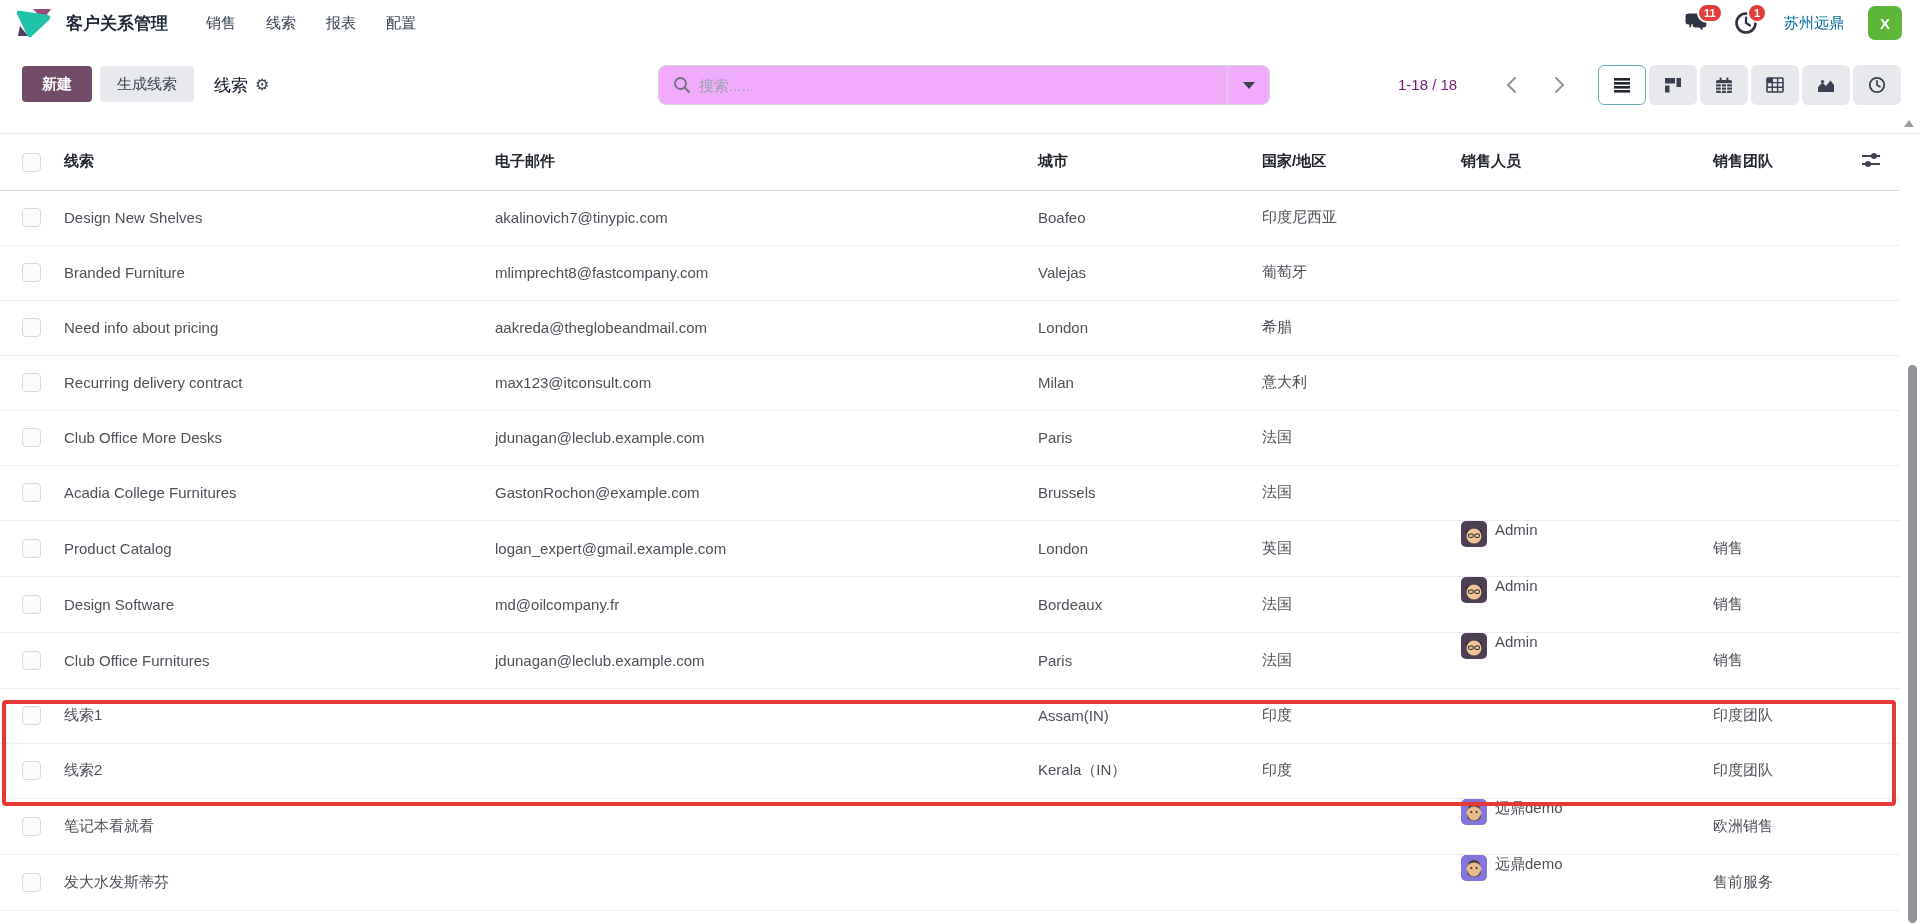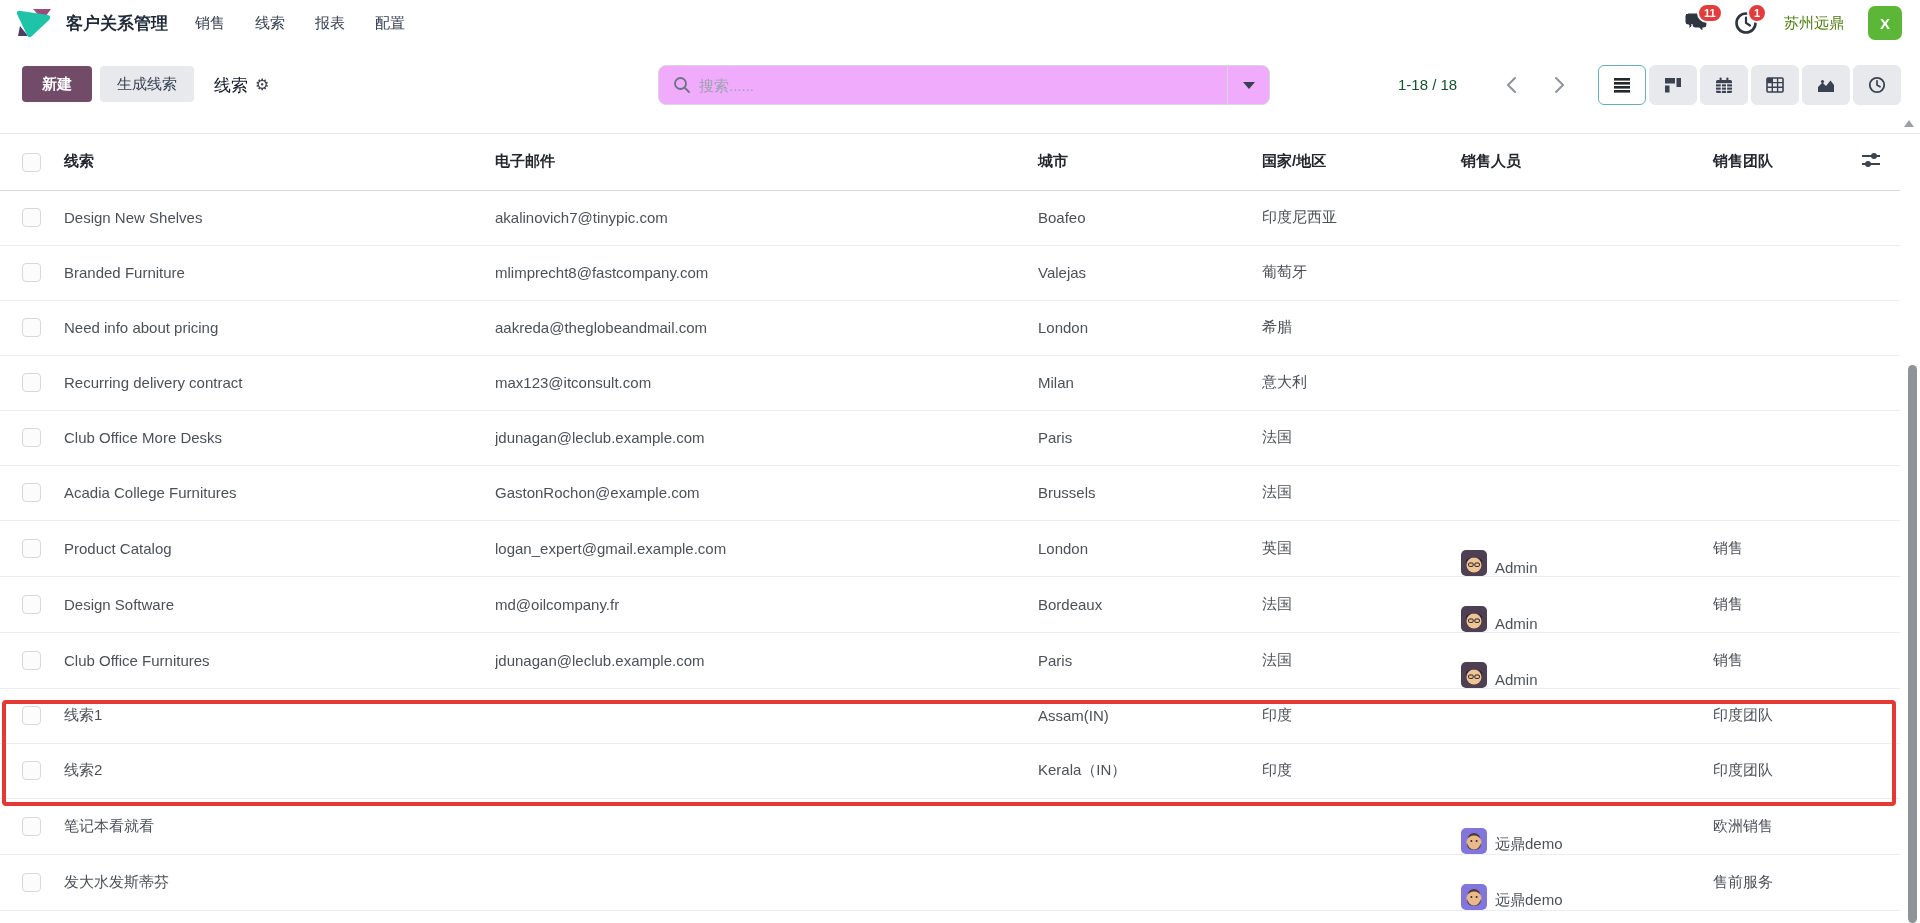--- a/index.html
+++ b/index.html
@@ -4,27 +4,27 @@
 <style>
   * { box-sizing: border-box; margin: 0; padding: 0; }
   html,body { width:1920px; height:923px; overflow:hidden; }
   body {
     font-family: "Liberation Sans", sans-serif;
     background:#fff; color:#4c5158; position:relative;
   }
   
   .navbar { height:46px; display:flex; align-items:center; padding:0 18px 0 12px; background:#fff; }
   .logo { width:44px; height:34px; margin-right:10px; flex:0 0 auto; }
-  .app-title { font-size:17px; font-weight:700; color:#1f2937; margin-right:27px; white-space:nowrap; cursor:pointer; }
+  .app-title { font-size:17px; font-weight:700; color:#1f2937; margin-right:38px; white-space:nowrap; cursor:pointer; }
   .menu-item { font-size:15px; color:#374151; margin-right:30px; white-space:nowrap; cursor:pointer; }
   .nav-right { margin-left:auto; display:flex; align-items:center; gap:24px;justify-content:space-between; }
   .icon-wrap { position:relative; width:26px; height:24px; cursor:pointer; }
   .badge { position:absolute; top:-8px; left:13px; background:#e23c3c; color:#fff; font-size:11px; font-weight:700;
            line-height:1; border-radius:10px; padding:3px 5px 2px; border:2px solid #fff; }
-  .company { font-size:15px; color:#4d7c0f; cursor:pointer; }
+  .company { font-size:15px; color:#0369a1; cursor:pointer; }
   .user-avatar { width:34px; height:34px; border-radius:7px; background:#5CB738; color:#fff; font-weight:700;
                  display:flex; align-items:center; justify-content:center; font-size:15px; cursor:pointer; }
   
   .control-panel { position:relative; height:67px; background:#fff; }
   .btn { position:absolute; top:20px; height:36px; border:none; border-radius:4px; font-size:15px;
          font-family:"Liberation Sans",sans-serif; cursor:pointer; white-space:nowrap; }
   .btn-new { left:22px; padding:0 20px; background:#714B67; color:#fff; font-weight:700; }
   .btn-generate { left:100px; padding:0 17px; background:#e7e9ed; color:#374151; }
   .breadcrumb { position:absolute; left:214px; top:20px; height:38px; display:flex; align-items:center; gap:7px; }
   .breadcrumb-title { font-size:17px; color:#111827; }
@@ -32,41 +32,41 @@
   .searchbox { position:absolute; left:658px; top:19px; width:612px; height:40px;
                border:1px solid #d5d7da; border-radius:8px; display:flex; align-items:center; background:#f0abfc; }
   .searchbox svg { margin:0 8px 0 14px; flex:0 0 auto; }
   .searchbox input { flex:1; border:none; outline:none; font-size:15px; color:#374151;
                      font-family:"Liberation Sans",sans-serif; background:transparent; }
   .searchbox input::placeholder { color:#9ca3af; }
   .search-caret { width:42px; height:100%; border-left:1px solid #d5d7da; display:flex; align-items:center;
                   justify-content:center; cursor:pointer; }
   .caret-down { width:0; height:0; border-left:6px solid transparent; border-right:6px solid transparent;
                 border-top:7px solid #374151; }
-  .pager-range { position:absolute; left:1398px; top:19px; height:40px; line-height:40px; font-size:15px; color:#14532d;text-align:right; }
+  .pager-range { position:absolute; left:1398px; top:19px; height:40px; line-height:40px; font-size:15px; color:#701a75;text-align:right; }
   .pager-btn { position:absolute; top:19px; width:38px; height:40px; display:flex; align-items:center;
                justify-content:center; cursor:pointer; background:transparent; border:none; }
   .pager-prev { left:1492px; } .pager-next { left:1540px; }
   .switcher { position:absolute; left:1598px; top:19px; display:flex; gap:3px; }
   .sw-btn { width:48px; height:40px; background:#e7e9ed; border:1px solid #e7e9ed; border-radius:6px;
             display:flex; align-items:center; justify-content:center; cursor:pointer; }
   .sw-btn.active { background:#fff; border:1px solid #66b0b4; }
   
   .table-wrap { margin-top:20px; border-top:1px solid #e8eaec; }
   table { width:1900px; border-collapse:collapse; table-layout:fixed; }
   th { height:56px; font-weight:700; color:#23272e; font-size:15px; text-align:left;
        border-bottom:1px solid #d8dade; cursor:pointer; white-space:nowrap; }
   td { height:55px; border-bottom:1px solid #ebedee; font-size:15px; color:#4c5158; white-space:nowrap;
        overflow:hidden; text-overflow:ellipsis; }
   tr { cursor:pointer; }
   .c-cb { padding-left:22px; cursor:default; }
   .cb { display:inline-block; width:19px; height:19px; border:1px solid #d6d8db; border-radius:4px;
         background:#fcfcfd; vertical-align:middle; cursor:pointer; }
   .c-set { text-align:right; padding-right:26px; }
-  .sales-cell { display:flex; align-items:flex-end; gap:8px; height:55px; }
+  .sales-cell { display:flex; align-items:flex-start; gap:8px; height:55px; }
   .av { width:26px; height:26px; flex:0 0 auto; }
   
   .highlight { position:absolute; left:2px; top:700px; width:1894px; height:106px;
                border:4px solid #e53935; border-radius:4px; pointer-events:none; z-index:5; }
   .sb-arrow { position:absolute; right:6px; top:120px; width:0; height:0;
               border-left:5px solid transparent; border-right:5px solid transparent;
               border-bottom:7px solid #9aa0a6; cursor:pointer; }
   .sb-thumb { position:absolute; right:3px; top:365px; width:9px; height:558px; background:#8f9296;
               border-radius:5px; cursor:grab; }
   .ic { display:block; }

